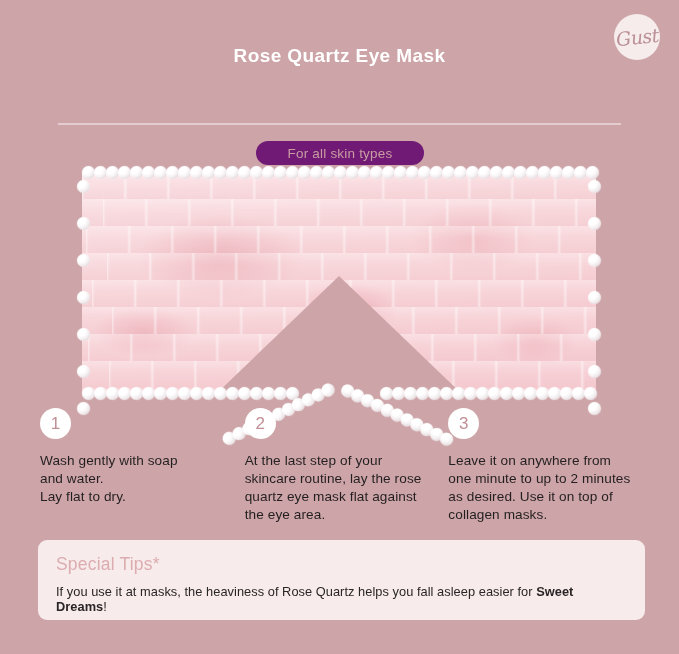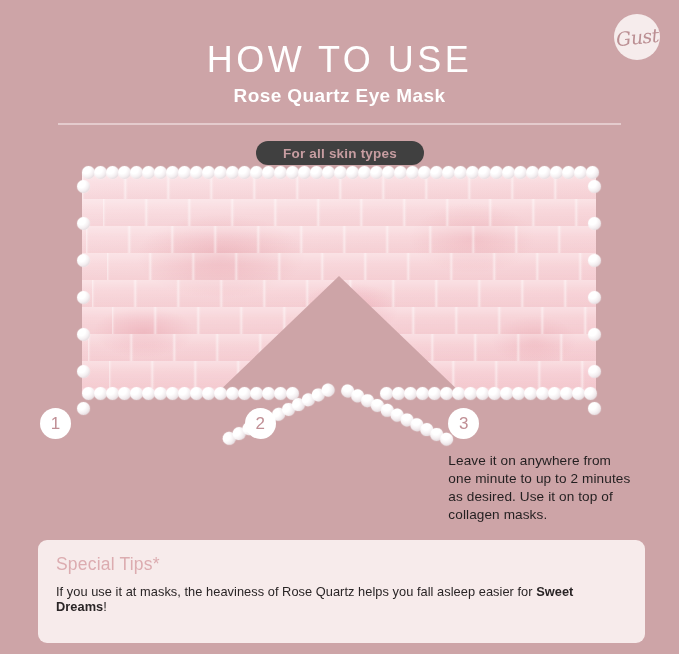--- a/index.html
+++ b/index.html
@@ -76,25 +76,24 @@
   }
 
   
   #skin-type-pill {
     position: absolute;
     top: 141px;
     left: 256px;
     width: 168px;
     height: 24px;
     border-radius: 13px;
-    background: #404040;
+    background: #701a75;
     display: flex;
     align-items: center;
     justify-content: center;
-    font-weight: bold;
   }
   #skin-type-label {
     font-size: 13.5px;
     color: #c79da1;
     letter-spacing: 0.2px;
   }
 
   
   #product-image {
     position: absolute;
@@ -216,21 +215,21 @@
   }
   #step-2 { padding-left: 2px; }
   #step-3 { padding-left: 3px; }
 
   
   #special-tips {
     position: absolute;
     top: 540px;
     left: 38px;
     width: 607px;
-    height: 103px;
+    height: 80px;
     background: #f7ebeb;
     border-radius: 9px;
     padding: 14px 18px 0 18px;
   }
   #tips-heading {
     font-size: 17.5px;
     color: #dcacb0;
     letter-spacing: 0.2px;
     font-weight: 400;
   }
@@ -243,21 +242,20 @@
   #tips-body-strong { font-weight: bold; margin-top: 26px; }
 </style>
 </head>
 <body>
 
 <div id="logo-badge">
   <span id="logo-mark">Gust</span>
 </div>
 
 <div id="header">
-  <div id="page-title">HOW TO USE</div>
   <div id="page-subtitle">Rose Quartz Eye Mask</div>
 </div>
 
 <div id="divider"></div>
 
 <div id="skin-type-pill">
   <span id="skin-type-label">For all skin types</span>
 </div>
 
 <div id="product-image">
@@ -401,23 +399,30 @@
       <span class="bead"></span>
       <span class="bead"></span>
       <span class="bead"></span>
       <span class="bead"></span>
     </div>
 </div>
 
 <div id="steps">
   <div class="step" id="step-1">
     <div class="step-badge">1</div>
+    <div class="step-text">Wash gently with soap
+and water.
+Lay flat to dry.</div>
   </div>
   <div class="step" id="step-2">
     <div class="step-badge">2</div>
+    <div class="step-text">At the last step of your
+skincare routine, lay the rose
+quartz eye mask flat against
+the eye area.</div>
   </div>
   <div class="step" id="step-3">
     <div class="step-badge">3</div>
     <div class="step-text">Leave it on anywhere from
 one minute to up to 2 minutes
 as desired. Use it on top of
 collagen masks.</div>
   </div>
 </div>
 

